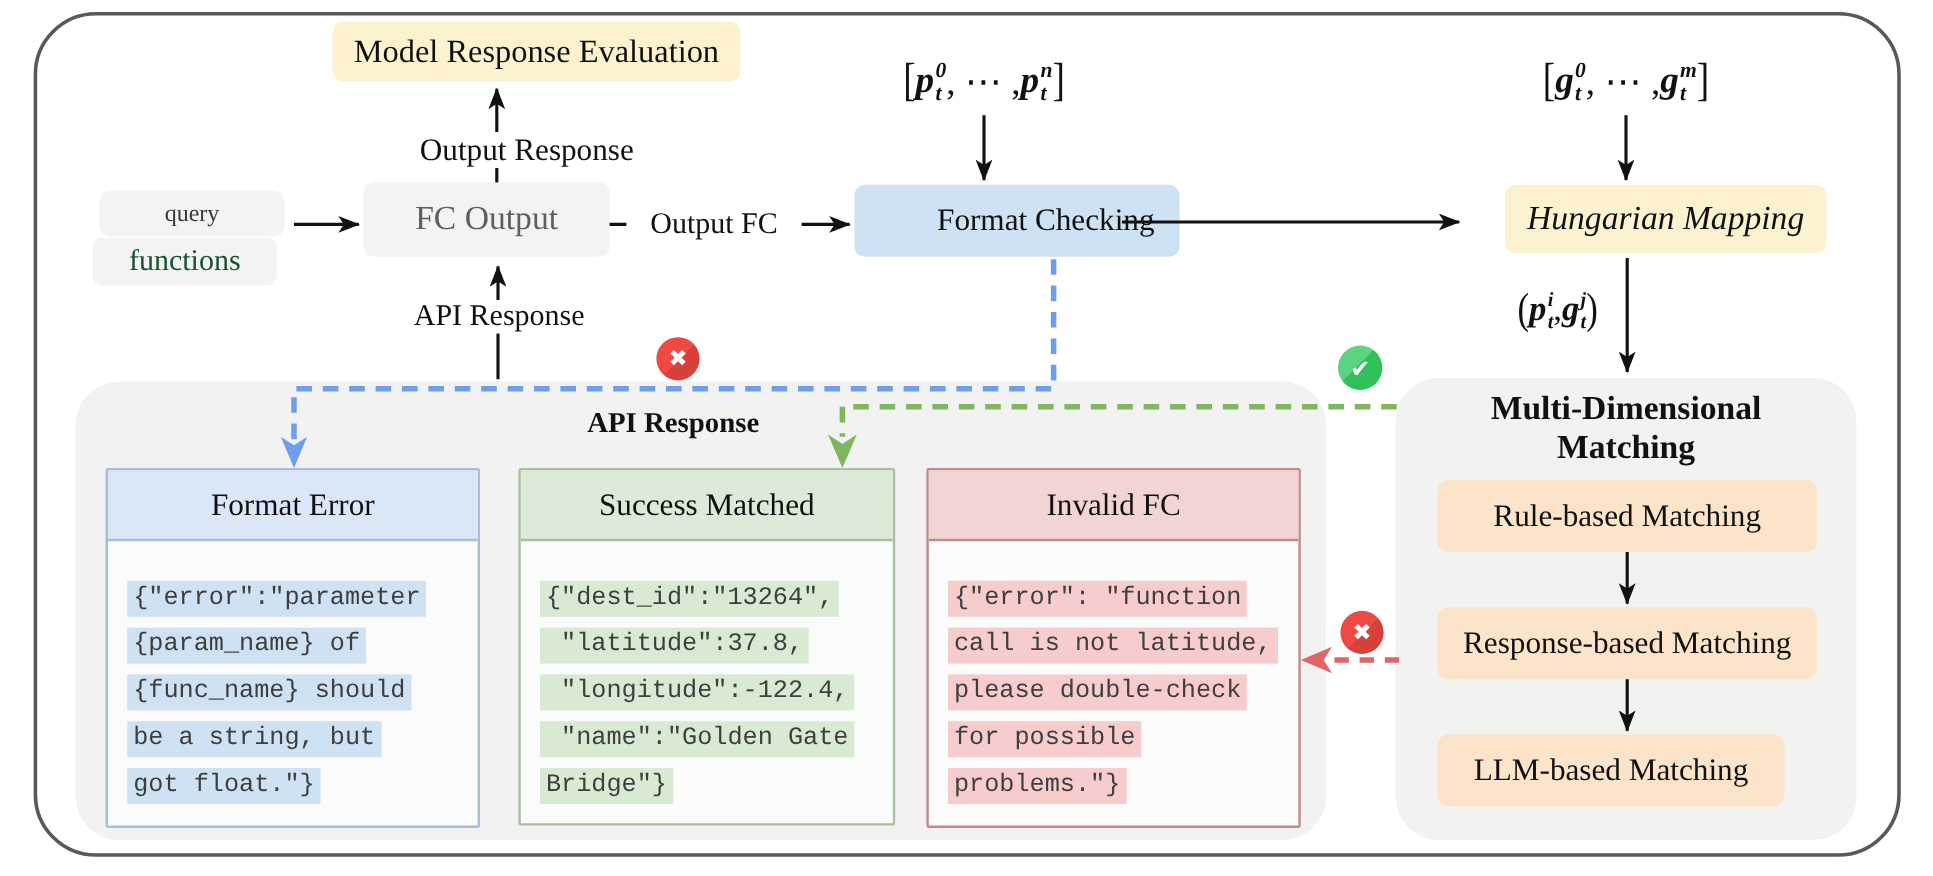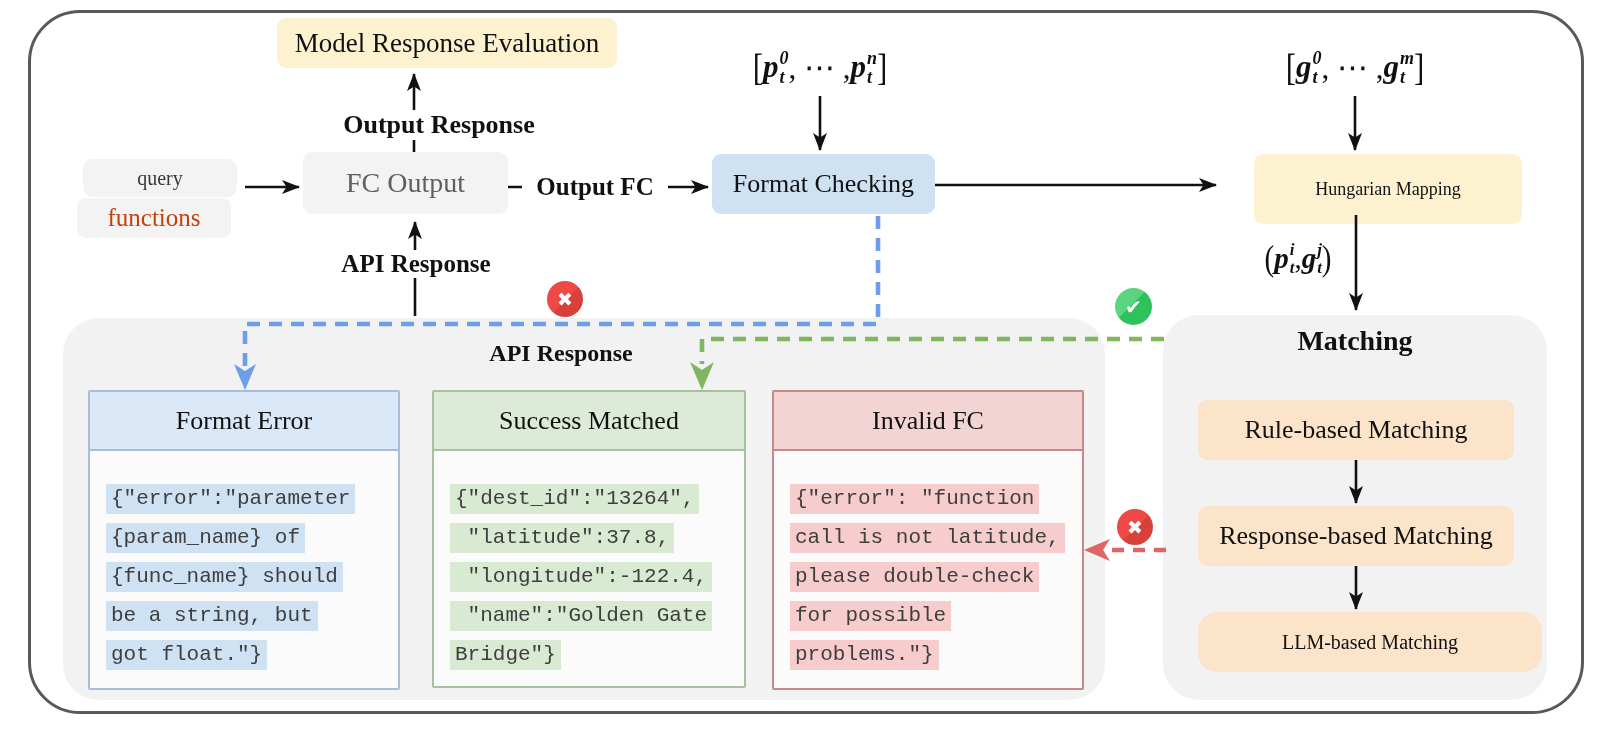--- a/index.html
+++ b/index.html
@@ -17,21 +17,21 @@
   }
   .node-yellow{background:var(--yellow-box,#fdf2d0);margin-left:32px;}
   .node-blue{background:var(--blue-box,#cfe2f3);}
   .node-gray{background:var(--gray-box,#f3f3f3);}
   .node-orange{background:var(--orange-box,#fbe4c9);}
   .panel{
     position:absolute;background:var(--panel-gray,#f2f2f2);border-radius:36px;
   }
   .edge-label{
     position:absolute;background:#ffffff;display:flex;align-items:center;justify-content:center;
-    white-space:nowrap;z-index:6;font-weight:bold;
+    white-space:nowrap;z-index:6;
   }
   .overlay{position:absolute;left:0;top:0;z-index:5;pointer-events:none;}
   .panel-title{
     position:absolute;font-weight:bold;text-align:center;z-index:4;white-space:nowrap;
   }
   .card{
     position:absolute;z-index:4;display:flex;flex-direction:column;border-radius:2px;
     background:#fbfbfb;
   }
   .card-header{
@@ -82,24 +82,24 @@
 
 <div class="canvas">
 
   <div class="frame"></div>
 
   <div class="panel" style="left:63px;top:318px;width:1042px;height:382px;"></div>
   <div class="panel" style="left:1163px;top:315px;width:384px;height:385px;"></div>
 
   <div class="node node-yellow" style="left:245px;top:18px;width:340px;height:50px;font-size:27px;">Model Response Evaluation</div>
   <div class="node node-gray" style="left:83px;top:139px;width:154px;height:38px;font-size:20px;color:#383838;margin-top:20px;">query</div>
-  <div class="node node-gray" style="left:77px;top:198px;width:154px;height:40px;font-size:25px;color:#c2410c;">functions</div>
+  <div class="node node-gray" style="left:77px;top:198px;width:154px;height:40px;font-size:25px;color:#14532d;">functions</div>
   <div class="node node-gray" style="left:303px;top:152px;width:205px;height:62px;font-size:28px;color:#5f5f5f;">FC Output</div>
-  <div class="node node-blue" style="left:712px;top:154px;width:223px;height:60px;font-size:26px;">Format Checking</div>
-  <div class="node node-yellow" style="left:1222px;top:154px;width:268px;height:70px;font-size:18px;">Hungarian Mapping</div>
+  <div class="node node-blue" style="left:712px;top:154px;width:223px;height:60px;font-size:26px;padding-left:48px;">Format Checking</div>
+  <div class="node node-yellow" style="left:1222px;top:154px;width:268px;height:57px;font-size:28px;font-style:italic;">Hungarian Mapping</div>
 
   <div class="math" style="left:705px;top:42px;width:230px;height:50px;font-size:31px;">
       <span class="brk">[</span>
       <span class="mvar">p</span>
       <span class="msc">
         <span>0</span>
         <span>t</span>
       </span>
       <span class="mtx">, ⋯ ,</span>
       <span class="mvar">p</span>
@@ -207,19 +207,20 @@
     <div class="card-body">
         <span class="code-line">{"error": "function</span>
         <span class="code-line">call is not latitude,</span>
         <span class="code-line">please double-check</span>
         <span class="code-line">for possible</span>
         <span class="code-line">problems."}</span>
       </div>
   </div>
 
   <div class="panel-title" style="left:1163px;top:324px;width:384px;font-size:28px;line-height:33px;">
+    <div>Multi-Dimensional</div>
     <div>Matching</div>
   </div>
   <div class="node node-orange" style="left:1198px;top:400px;width:316px;height:60px;font-size:26px;z-index:4;">Rule-based Matching</div>
   <div class="node node-orange" style="left:1198px;top:506px;width:316px;height:60px;font-size:26px;z-index:4;">Response-based Matching</div>
-  <div class="node node-orange" style="left:1198px;top:612px;width:344px;height:60px;font-size:20px;z-index:4;border-radius:19px;">LLM-based Matching</div>
+  <div class="node node-orange" style="left:1198px;top:612px;width:289px;height:60px;font-size:26px;z-index:4;">LLM-based Matching</div>
 
 </div>
 
 </body></html>

